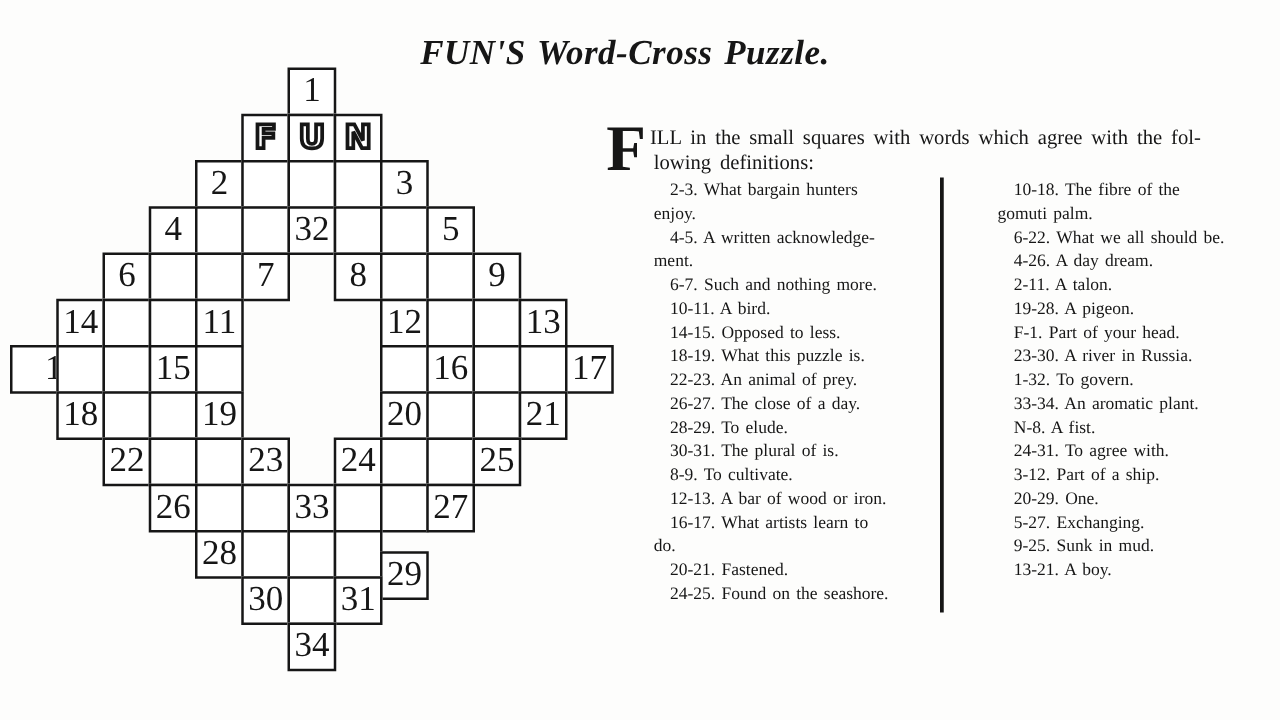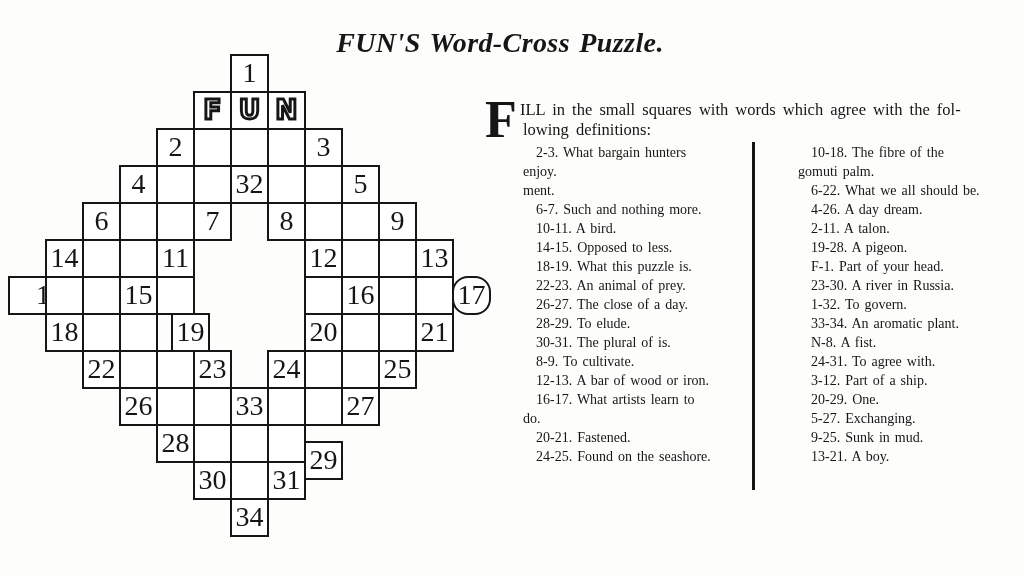--- a/index.html
+++ b/index.html
@@ -175,33 +175,33 @@
       </div>
       <div class="cell" style="left: 341px; top: 276px;">
         <span class="cell-num">16</span>
       </div>
       <div class="cell" style="left: 378px; top: 276px;">
         <span class="cell-num"></span>
       </div>
       <div class="cell" style="left: 415px; top: 276px;">
         <span class="cell-num"></span>
       </div>
-      <div class="cell" style="left: 452px; top: 276px; border-radius: 16px;">
+      <div class="cell" style="left: 452px; top: 276px;">
         <span class="cell-num">17</span>
       </div>
       <div class="cell" style="left: 45px; top: 313px;">
         <span class="cell-num">18</span>
       </div>
       <div class="cell" style="left: 82px; top: 313px;">
         <span class="cell-num"></span>
       </div>
       <div class="cell" style="left: 119px; top: 313px;">
         <span class="cell-num"></span>
       </div>
-      <div class="cell" style="left: 171px; top: 313px; justify-content: center;">
+      <div class="cell" style="left: 156px; top: 313px; justify-content: center;">
         <span class="cell-num">19</span>
       </div>
       <div class="cell" style="left: 304px; top: 313px;">
         <span class="cell-num">20</span>
       </div>
       <div class="cell" style="left: 341px; top: 313px;">
         <span class="cell-num"></span>
       </div>
       <div class="cell" style="left: 378px; top: 313px;">
         <span class="cell-num"></span>
@@ -286,20 +286,21 @@
   <div class="intro-cap">F</div>
   <div class="intro-line l2">lowing definitions:</div>
   <div class="intro-line l1">ILL in the small squares with words which agree with the fol-</div>
 
   <div class="clues-col left">
       <div>
         <div class="clue-line first">2-3. What bargain hunters</div>
         <div class="clue-line">enjoy.</div>
       </div>
       <div>
+        <div class="clue-line first">4-5. A written acknowledge-</div>
         <div class="clue-line">ment.</div>
       </div>
       <div>
         <div class="clue-line first">6-7. Such and nothing more.</div>
       </div>
       <div>
         <div class="clue-line first">10-11. A bird.</div>
       </div>
       <div>
         <div class="clue-line first">14-15. Opposed to less.</div>

